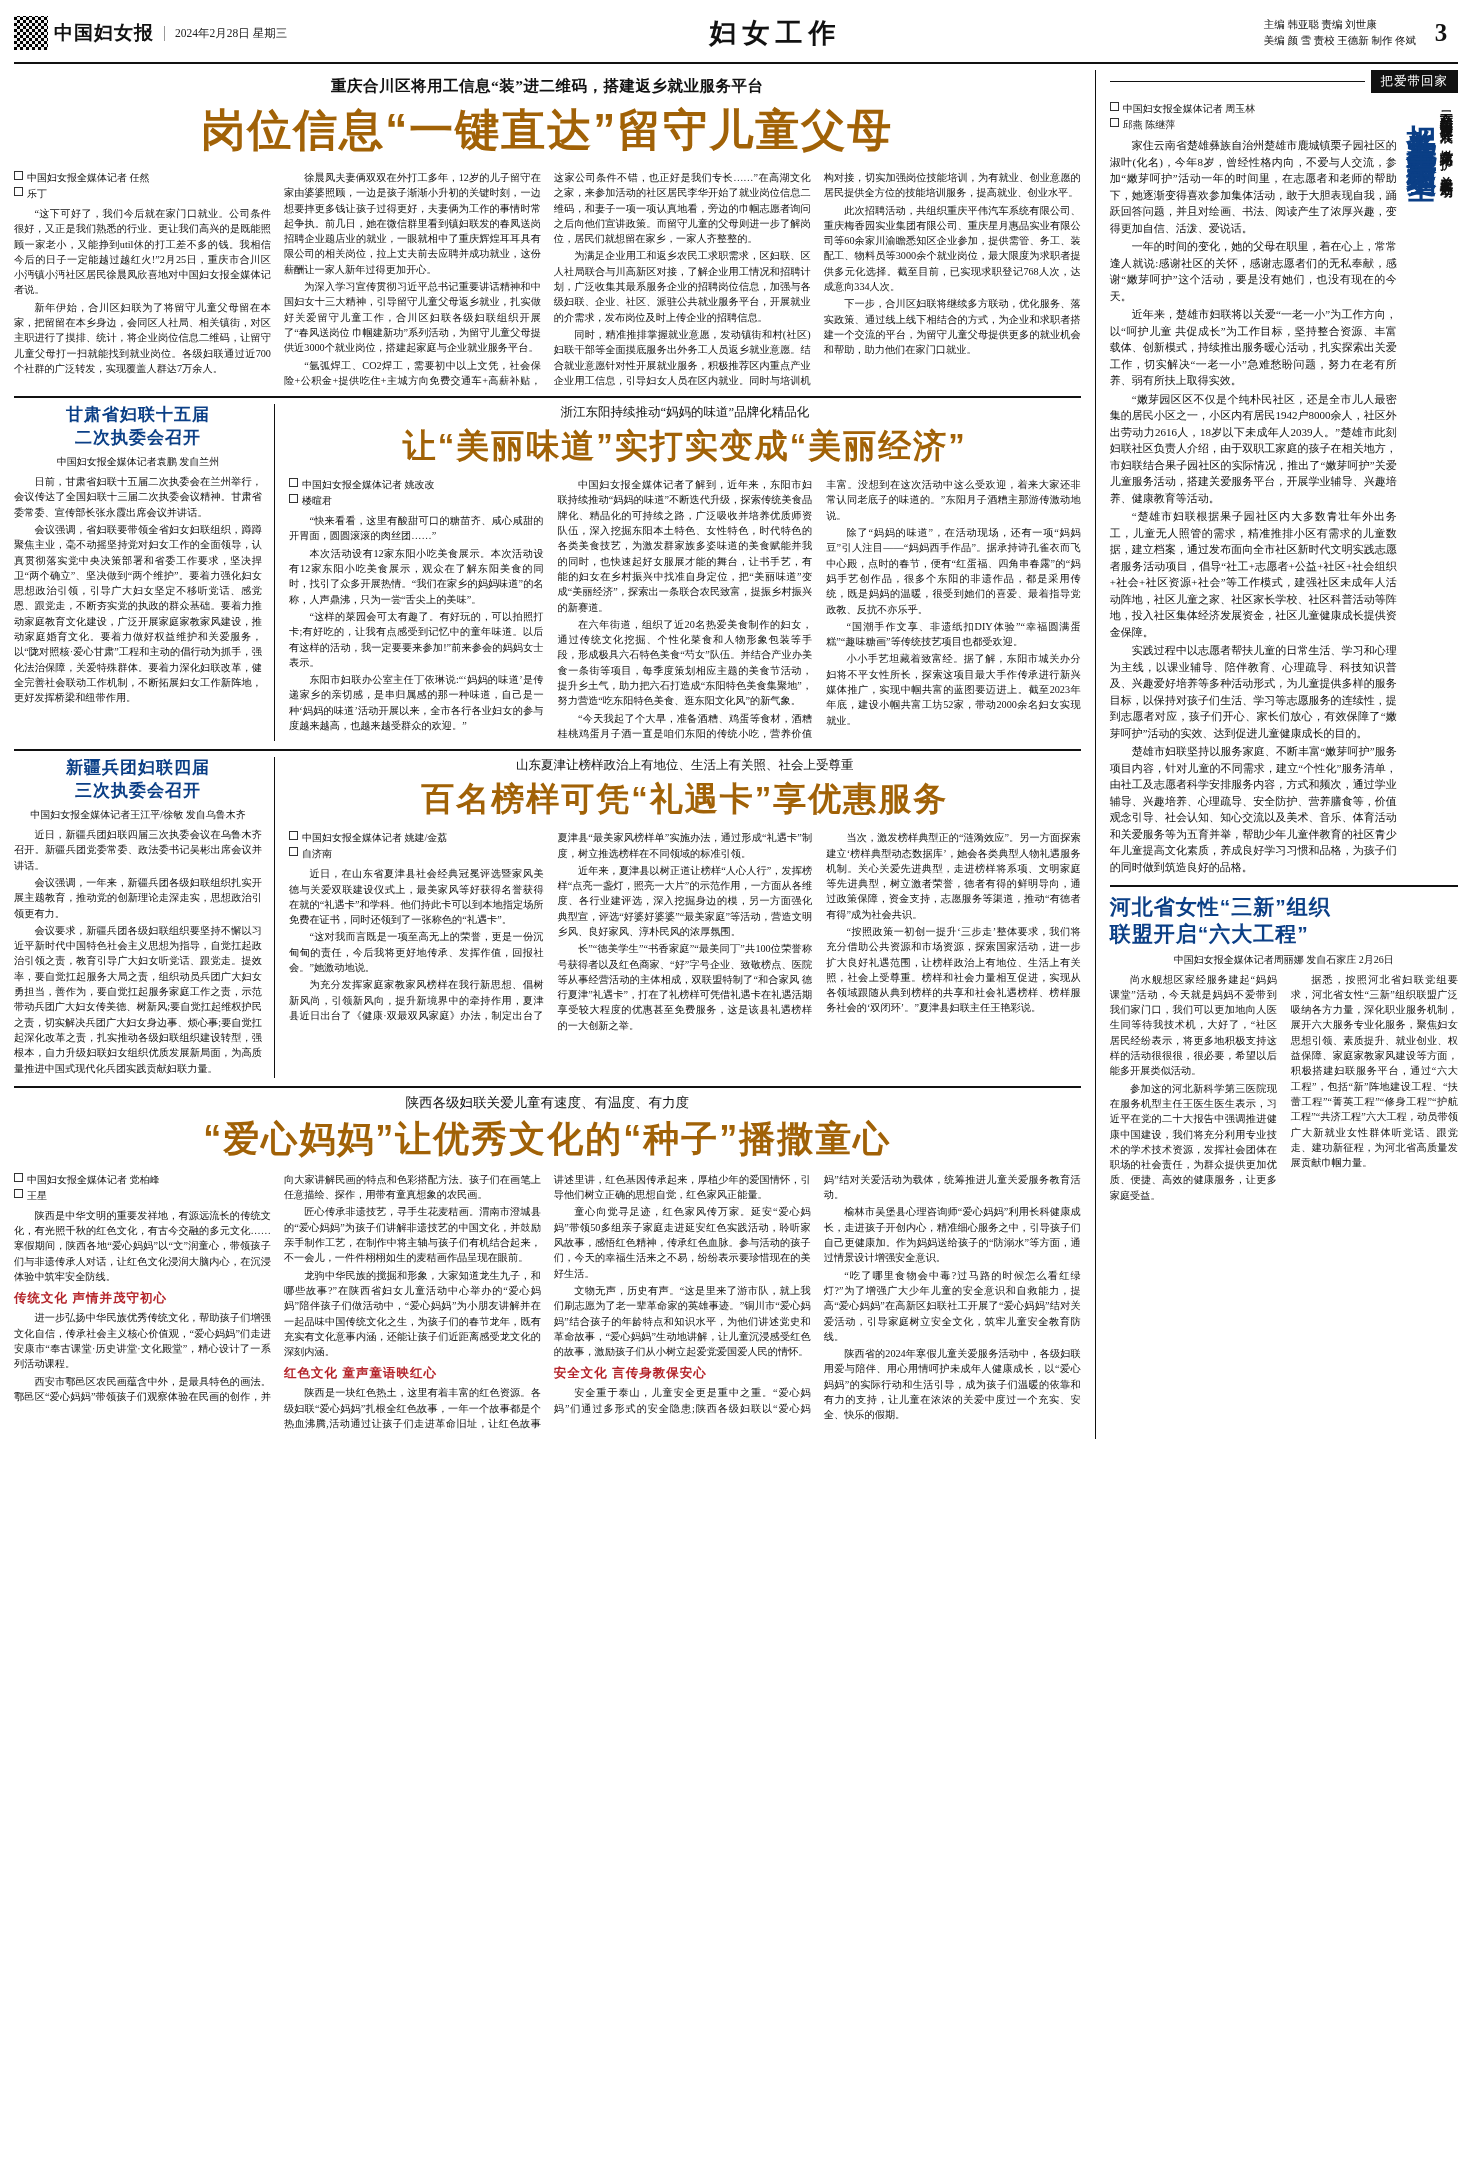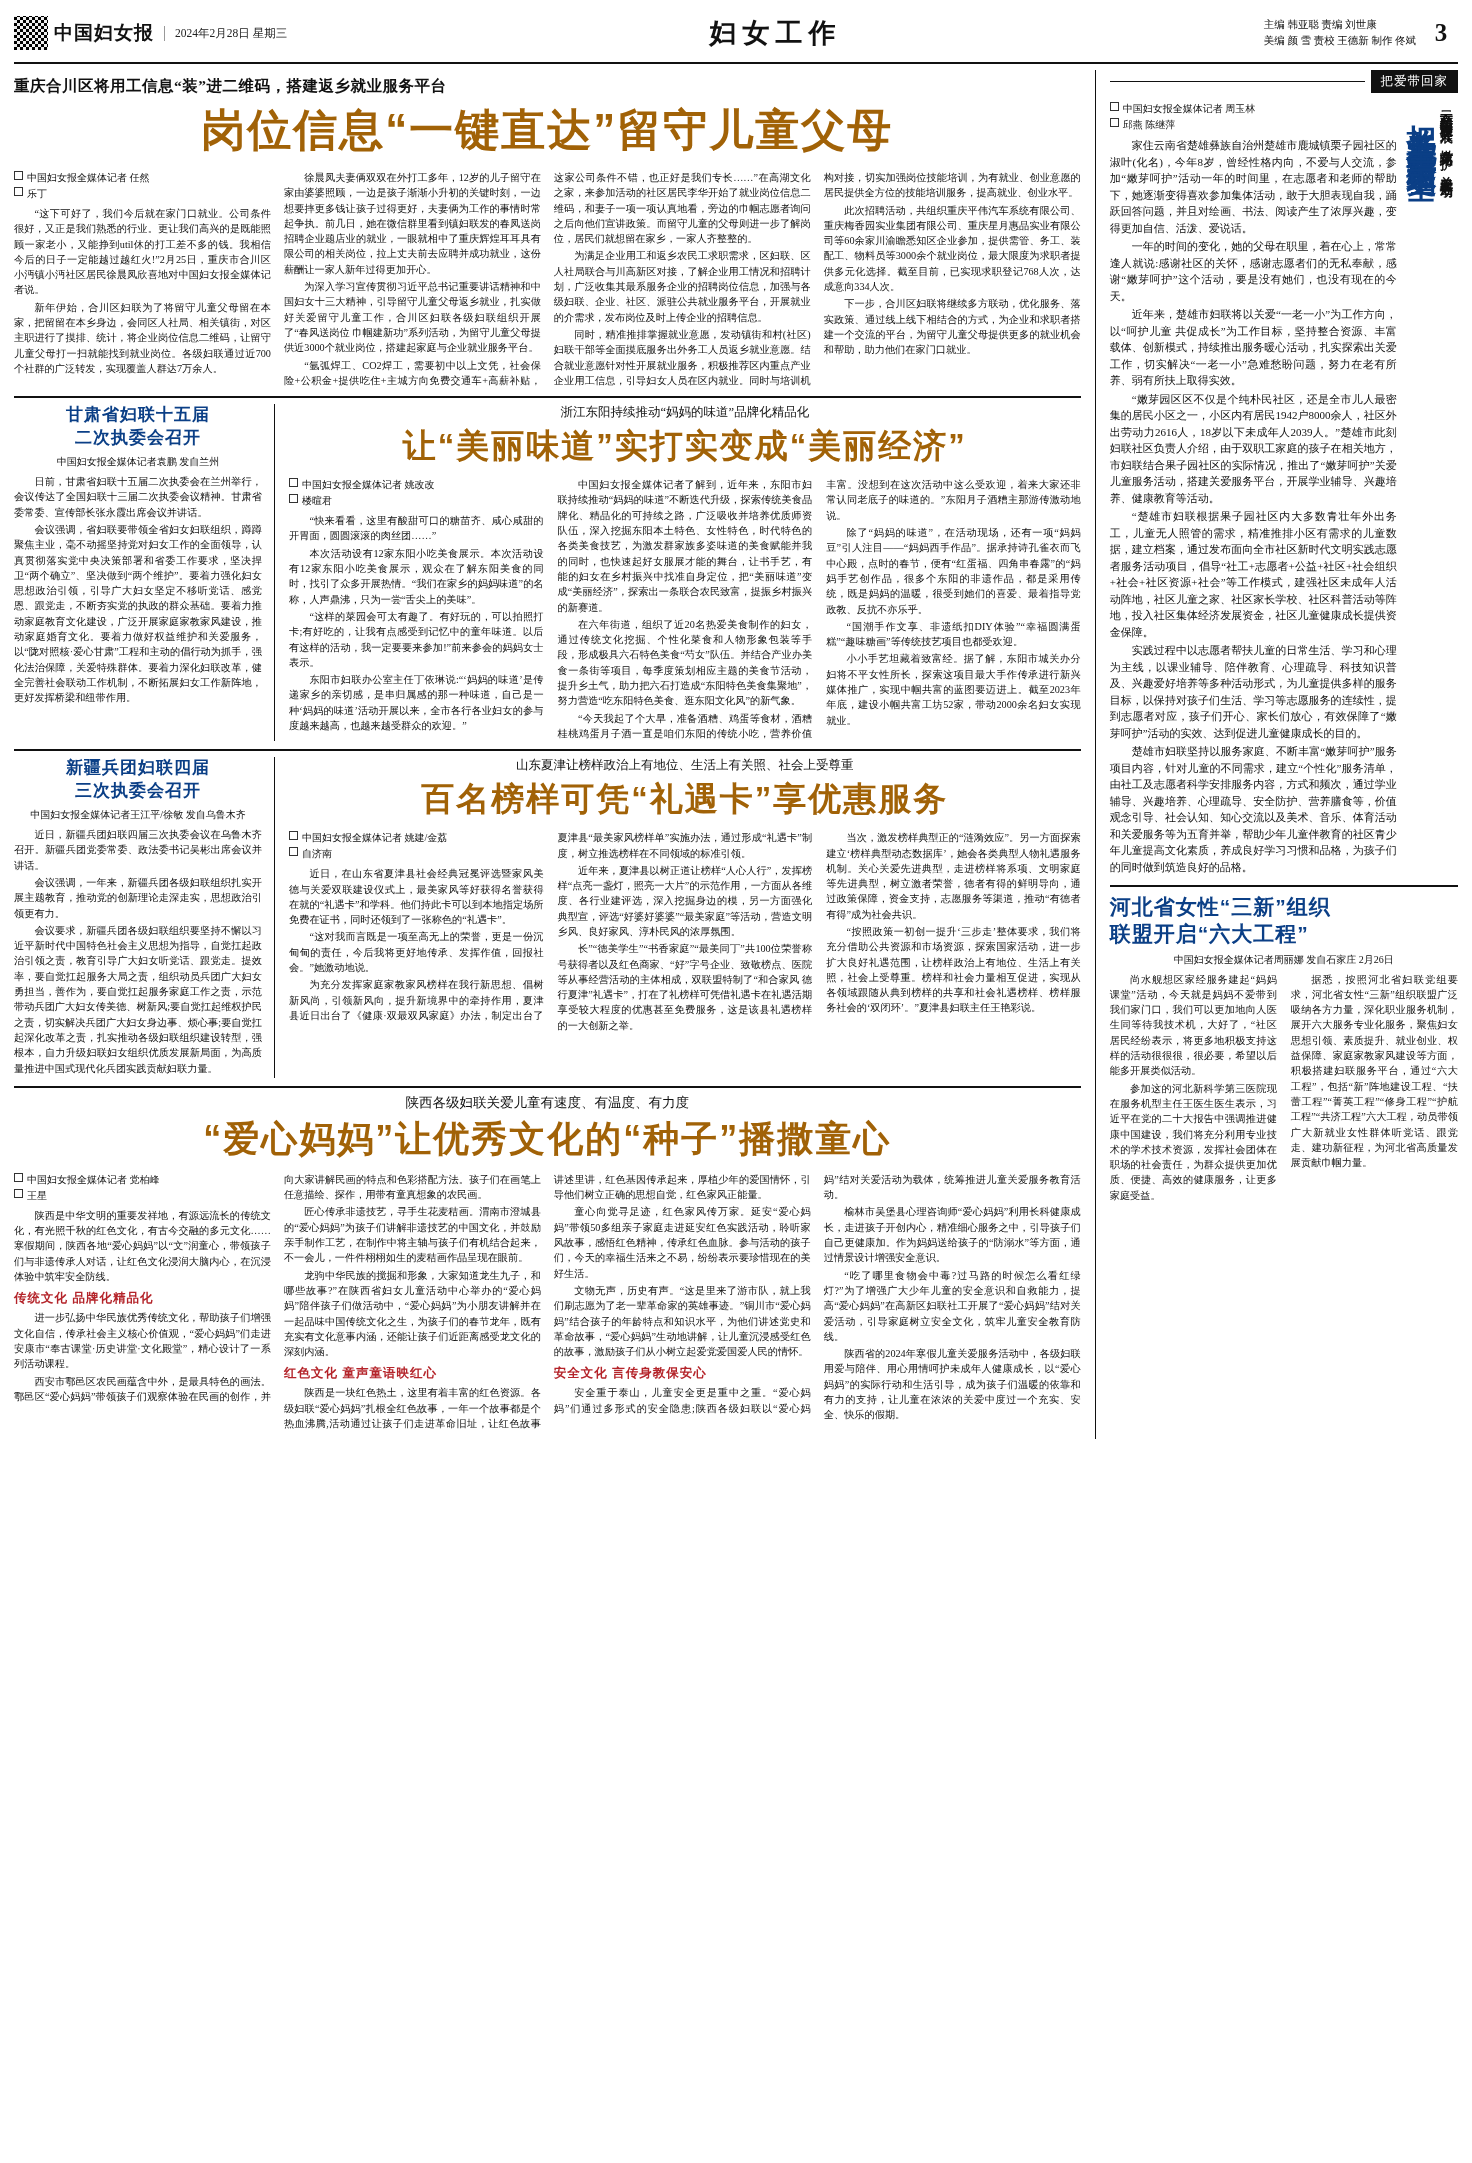--- a/index.html
+++ b/index.html
@@ -17,21 +17,21 @@
   .mh-title{flex:1;text-align:center;font-size:27px;font-weight:bold;letter-spacing:6px;}
   .mh-right{font-size:10.5px;line-height:1.55;text-align:left;white-space:nowrap;margin-right:8px;}
   .mh-num{width:34px;height:34px;border-radius:3px;display:flex;align-items:center;justify-content:center;
           font-size:25px;font-weight:bold;font-family:"Liberation Serif",serif;}
   p{margin:0 0 2px 0;text-align:justify;text-justify:inter-ideograph;font-size:10.2px;line-height:1.5;
     text-indent:2em;font-family:"Liberation Serif",serif;}
   .byline{font-size:10px;line-height:1.6;margin-bottom:4px;}
   .byline div{white-space:nowrap;}
   .cb{display:inline-block;width:7px;height:7px;border:1px solid #333;margin-right:4px;vertical-align:1px;}
 
-  .shoulder{text-align:left;font-size:15.5px;font-weight:bold;letter-spacing:.5px;margin:6px 0 4px;}
+  .shoulder{text-align:center;font-size:15.5px;font-weight:bold;letter-spacing:.5px;margin:6px 0 4px;}
   .headline{text-align:center;font-weight:bold;letter-spacing:2px;color:#a16207;
             font-family:"Liberation Sans","DejaVu Sans",sans-serif;}
 
   
   .main-wrap{display:flex;margin-top:6px;}
   .left{width:1078px;}
   .right{width:352px;margin-left:14px;border-left:1px solid #111;padding-left:14px;}
 
   .block{margin-bottom:8px;}
   .sep{border-top:2px solid #111;margin:8px 0 6px;}
@@ -166,21 +166,21 @@
 
       <div class="block">
         <div class="kicker" style="font-size:13.5px;">陕西各级妇联关爱儿童有速度、有温度、有力度</div>
         <div class="headline" style="font-size:36px;margin:2px 0 8px;">“爱心妈妈”让优秀文化的“种子”播撒童心</div>
         <div class="c4">
           <div class="byline">
             <div><span class="cb"></span><span>中国妇女报全媒体记者 党柏峰</span></div>
             <div><span class="cb"></span><span>王星</span></div>
           </div>
           <p>陕西是中华文明的重要发祥地，有源远流长的传统文化，有光照千秋的红色文化，有古今交融的多元文化……寒假期间，陕西各地“爱心妈妈”以“文”润童心，带领孩子们与非遗传承人对话，让红色文化浸润大脑内心，在沉浸体验中筑牢安全防线。</p>
-          <div class="sub-head">传统文化 品牌化精品化</div>
+          <div class="sub-head">传统文化 声情并茂守初心</div>
           <p>进一步弘扬中华民族优秀传统文化，帮助孩子们增强文化自信，传承社会主义核心价值观，“爱心妈妈”们走进安康市“奉古课堂·历史讲堂·文化殿堂”，精心设计了一系列活动课程。</p>
           <p>西安市鄠邑区农民画蕴含中外，是最具特色的画法。鄠邑区“爱心妈妈”带领孩子们观察体验在民画的创作，并向大家讲解民画的特点和色彩搭配方法。孩子们在画笔上任意描绘、探作，用带有童真想象的农民画。</p>
           <p>匠心传承非遗技艺，寻手生花麦秸画。渭南市澄城县的“爱心妈妈”为孩子们讲解非遗技艺的中国文化，并鼓励亲手制作工艺，在制作中将主轴与孩子们有机结合起来，不一会儿，一件件栩栩如生的麦秸画作品呈现在眼前。</p>
           <p>龙驹中华民族的搅掘和形象，大家知道龙生九子，和哪些故事?”在陕西省妇女儿童活动中心举办的“爱心妈妈”陪伴孩子们做活动中，“爱心妈妈”为小朋友讲解并在一起品味中国传统文化之生，为孩子们的春节龙年，既有充实有文化意事内涵，还能让孩子们近距离感受龙文化的深刻内涵。</p>
           <div class="sub-head">红色文化 童声童语映红心</div>
           <p>陕西是一块红色热土，这里有着丰富的红色资源。各级妇联“爱心妈妈”扎根全红色故事，一年一个故事都是个热血沸腾,活动通过让孩子们走进革命旧址，让红色故事讲述里讲，红色基因传承起来，厚植少年的爱国情怀，引导他们树立正确的思想自觉，红色家风正能量。</p>
           <p>童心向觉寻足迹，红色家风传万家。延安“爱心妈妈”带领50多组亲子家庭走进延安红色实践活动，聆听家风故事，感悟红色精神，传承红色血脉。参与活动的孩子们，今天的幸福生活来之不易，纷纷表示要珍惜现在的美好生活。</p>
           <p>文物无声，历史有声。“这是里来了游市队，就上我们刷志愿为了老一辈革命家的英雄事迹。”铜川市“爱心妈妈”结合孩子的年龄特点和知识水平，为他们讲述党史和革命故事，“爱心妈妈”生动地讲解，让儿童沉浸感受红色的故事，激励孩子们从小树立起爱党爱国爱人民的情怀。</p>
           <div class="sub-head">安全文化 言传身教保安心</div>
           <p>安全重于泰山，儿童安全更是重中之重。“爱心妈妈”们通过多形式的安全隐患;陕西各级妇联以“爱心妈妈”结对关爱活动为载体，统筹推进儿童关爱服务教育活动。</p>

